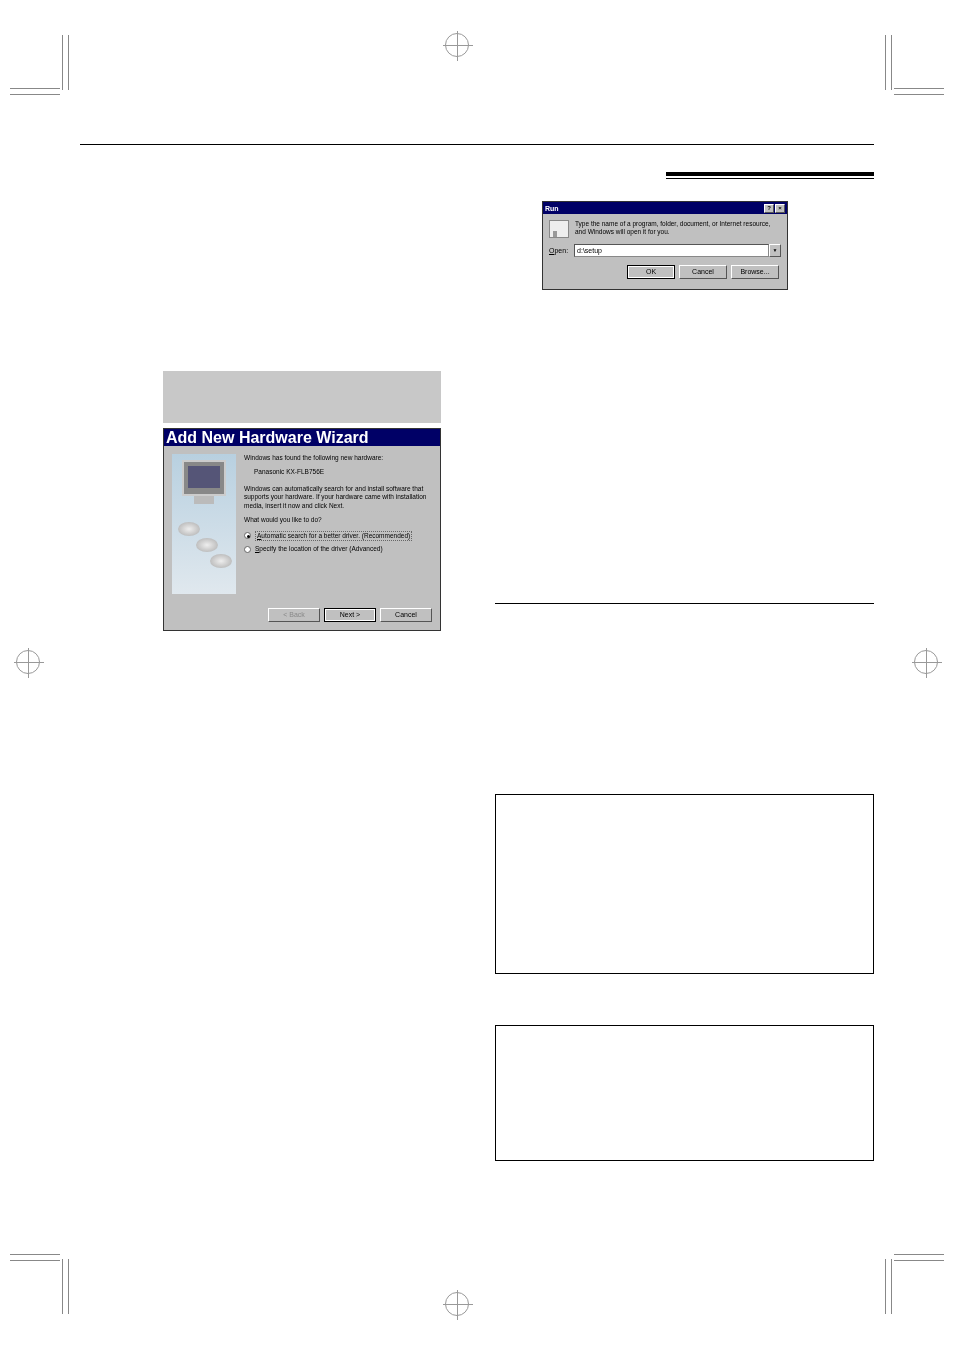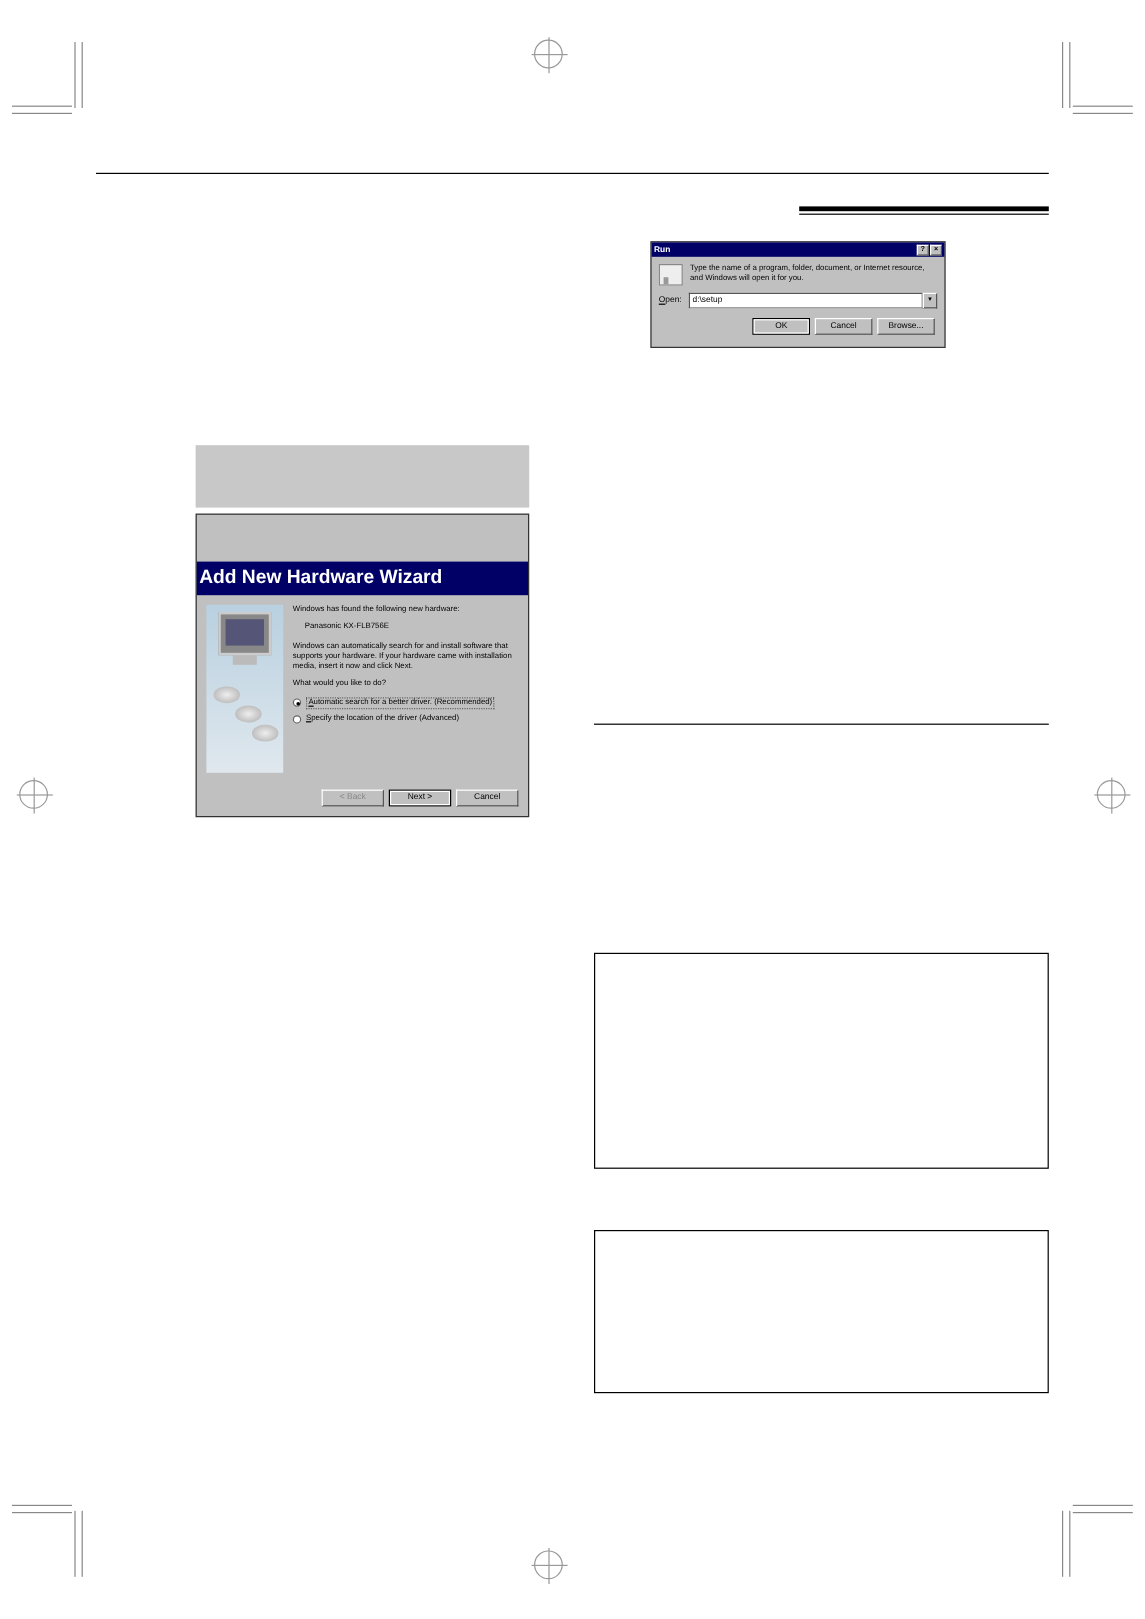--- a/index.html
+++ b/index.html
@@ -68,21 +68,21 @@
     .greybar { position: absolute; top: 371px; left: 163px; width: 278px; height: 52px; background: #c8c8c8; }
 
     .wizard {
       position: absolute;
       top: 428px; left: 163px;
       width: 278px;
       background: #c0c0c0;
       border: 1px solid #333;
       font-family: "MS Sans Serif", Arial, sans-serif;
     }
-    .wizard .titlebar { height: 28px; margin-top: 39px; }
+    .wizard .titlebar { height: 17px; }
     .wiz-body { padding: 8px; display: flex; gap: 8px; }
     .wiz-left { width: 64px; height: 140px; background: linear-gradient(180deg,#b8d0e0,#e0e8ee); position: relative; }
     .wiz-left .monitor { position: absolute; top: 6px; left: 10px; width: 44px; height: 36px; background: #888; border: 2px solid #ccc; }
     .wiz-left .monitor::after { content:''; position:absolute; left:4px; top:4px; right:4px; bottom:6px; background:#557; }
     .wiz-left .base { position: absolute; top: 42px; left: 22px; width: 20px; height: 8px; background: #bbb; }
     .wiz-left .disc { position: absolute; width: 22px; height: 14px; border-radius: 50%; background: radial-gradient(#eee,#aaa); }
     .disc.d1 { top: 68px; left: 6px; }
     .disc.d2 { top: 84px; left: 24px; }
     .disc.d3 { top: 100px; left: 38px; }
     .wiz-right { flex: 1; font-size: 6.5px; line-height: 1.3; }

